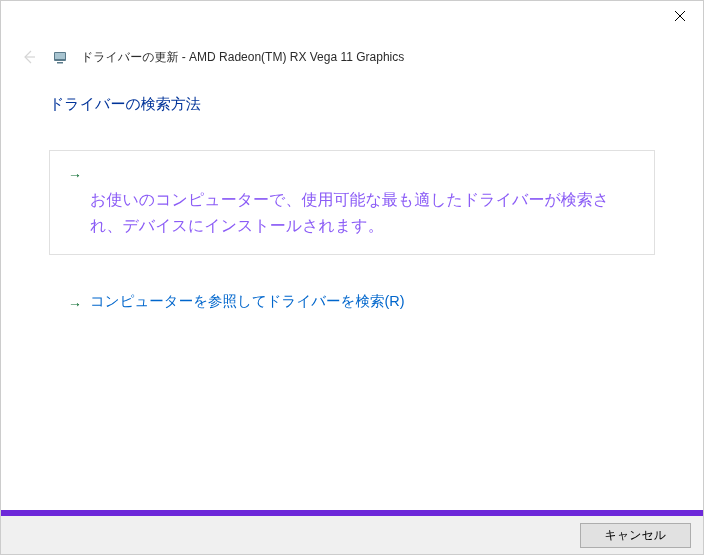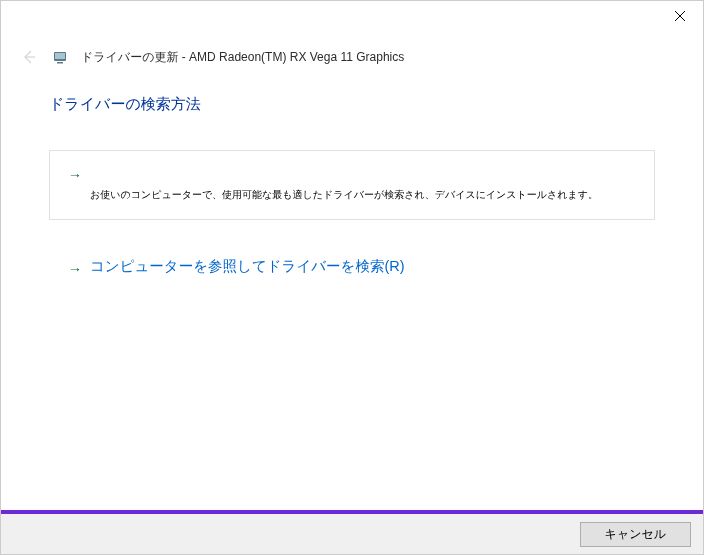--- a/index.html
+++ b/index.html
@@ -78,33 +78,33 @@
     .option-arrow {
       color: #0a6b2f;
       font-size: 14px;
       flex-shrink: 0;
     }
     .option-title {
       color: #0066cc;
       font-size: 14.5px;
     }
     .option-desc {
-      color: #000000;
-      font-size: 10px;
+      color: #8b5cf6;
+      font-size: 16px;
       line-height: 1.6;
       padding-left: 22px;
     }
     .footer {
       position: absolute;
       bottom: 0;
       left: 0;
       right: 0;
       height: 44px;
       background: #f0f0f0;
-      border-top: 4px solid #6d28d9;
+      border-top: 6px solid #6d28d9;
       display: flex;
       justify-content: flex-end;
       align-items: center;
       padding-right: 12px;
     }
     .cancel-btn {
       background: #e1e1e1;
       border: 1px solid #adadad;
       padding: 3px 24px;
       font-size: 12px;

